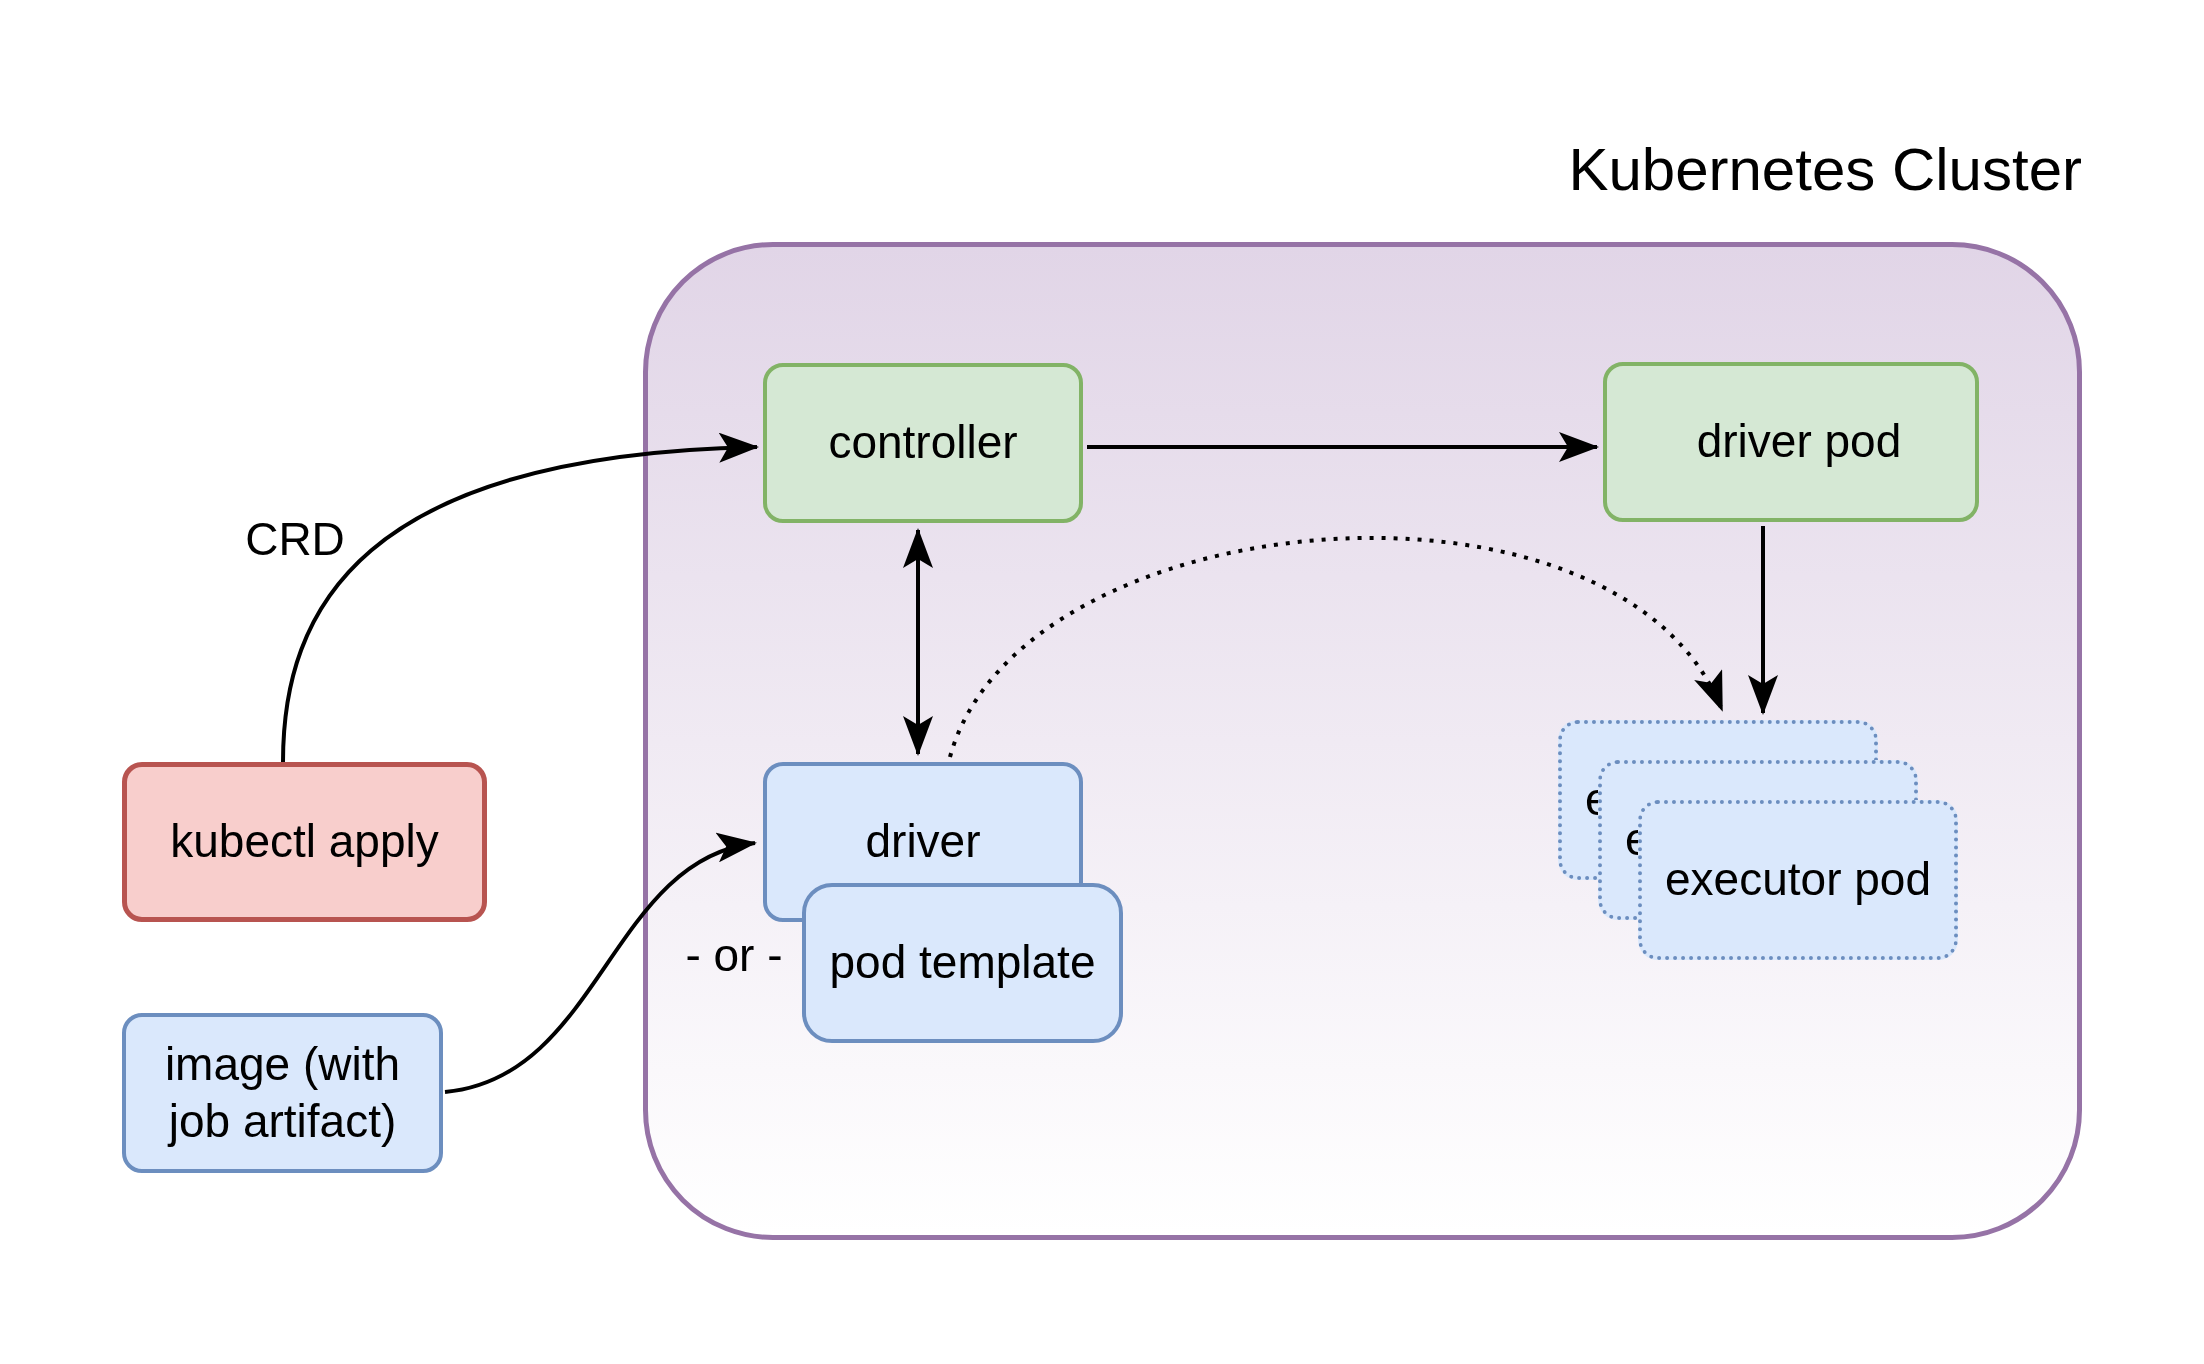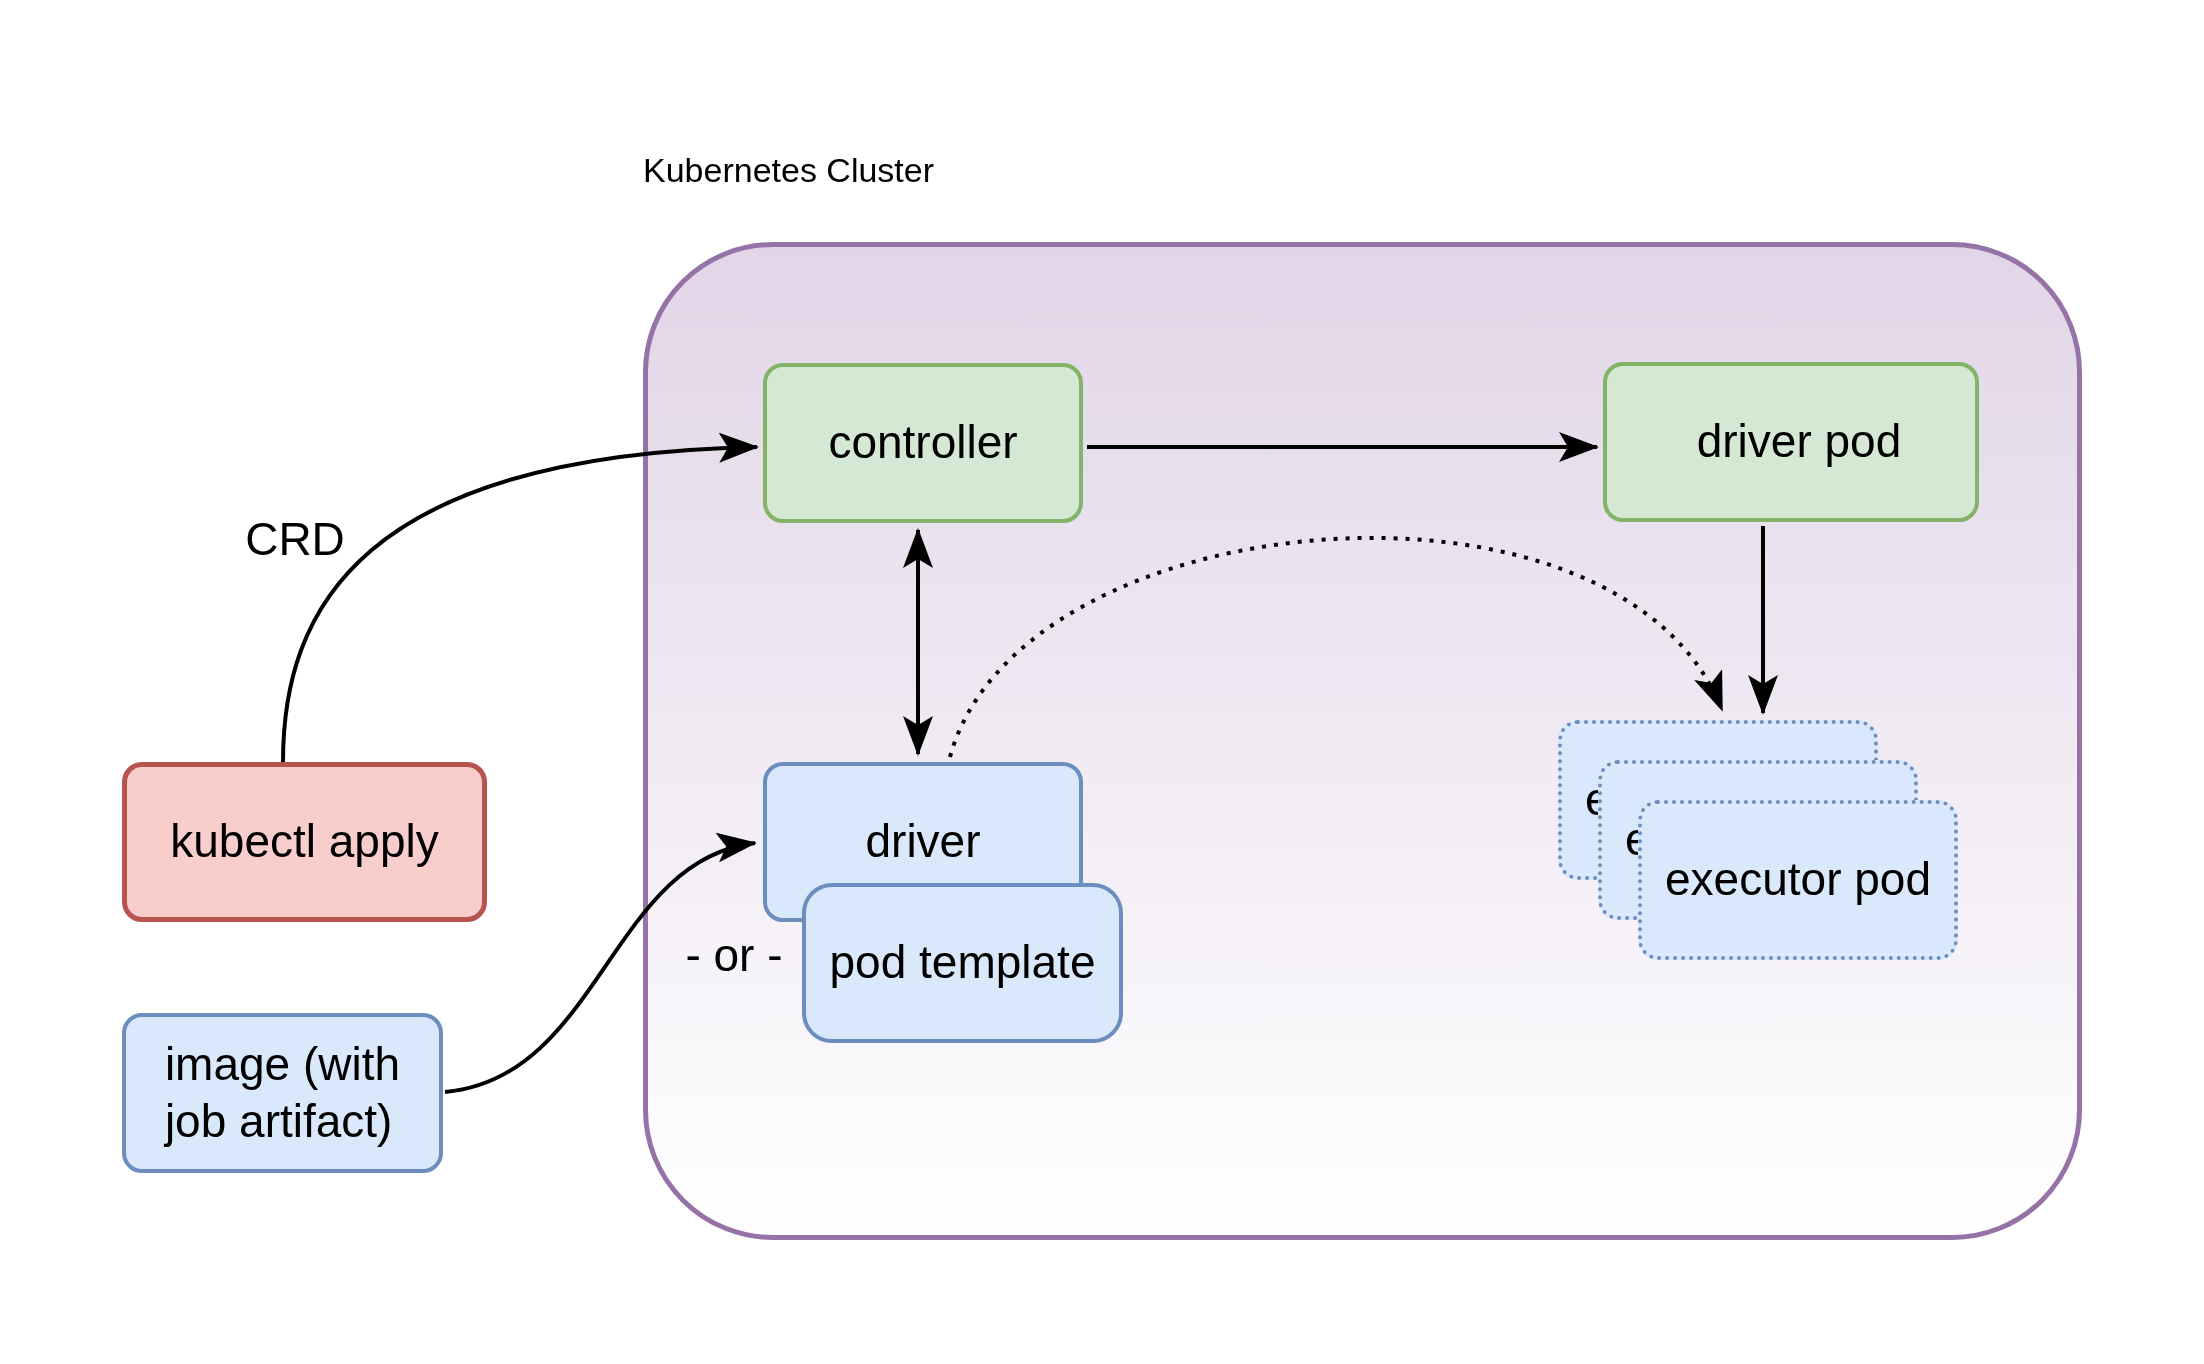--- a/index.html
+++ b/index.html
@@ -15,43 +15,43 @@
     font-family: "Liberation Sans", sans-serif;
     color: var(--text, #000);
     overflow: hidden;
   }
   .title {
     position: absolute;
     left: 643px;
     top: 140px;
     width: 1439px;
     height: 60px;
-    font-size: 34px;
+    font-size: 60px;
     line-height: 60px;
-    text-align: left;
+    text-align: right;
     color: var(--text, #000);
   }
   .cluster {
     position: absolute;
     left: 643px;
     top: 242px;
     width: 1439px;
     height: 998px;
     box-sizing: border-box;
     border: 5px solid var(--cluster-border, #9673a6);
     border-radius: 130px;
     background: linear-gradient(to bottom, var(--cluster-fill-top, #e1d5e7), var(--cluster-fill-bottom, #ffffff));
   }
   .node {
     position: absolute;
     box-sizing: border-box;
     display: flex;
     align-items: center;
     justify-content: center;
-    text-align: left;
+    text-align: center;
     font-size: 46px;
     line-height: 1.25;
     border-radius: 20px;
     white-space: pre-line;
   }
   .node.green {
     background: var(--green-fill, #d5e8d4);
     border: 4px solid var(--green-border, #82b366);
   }
   .node.blue {

